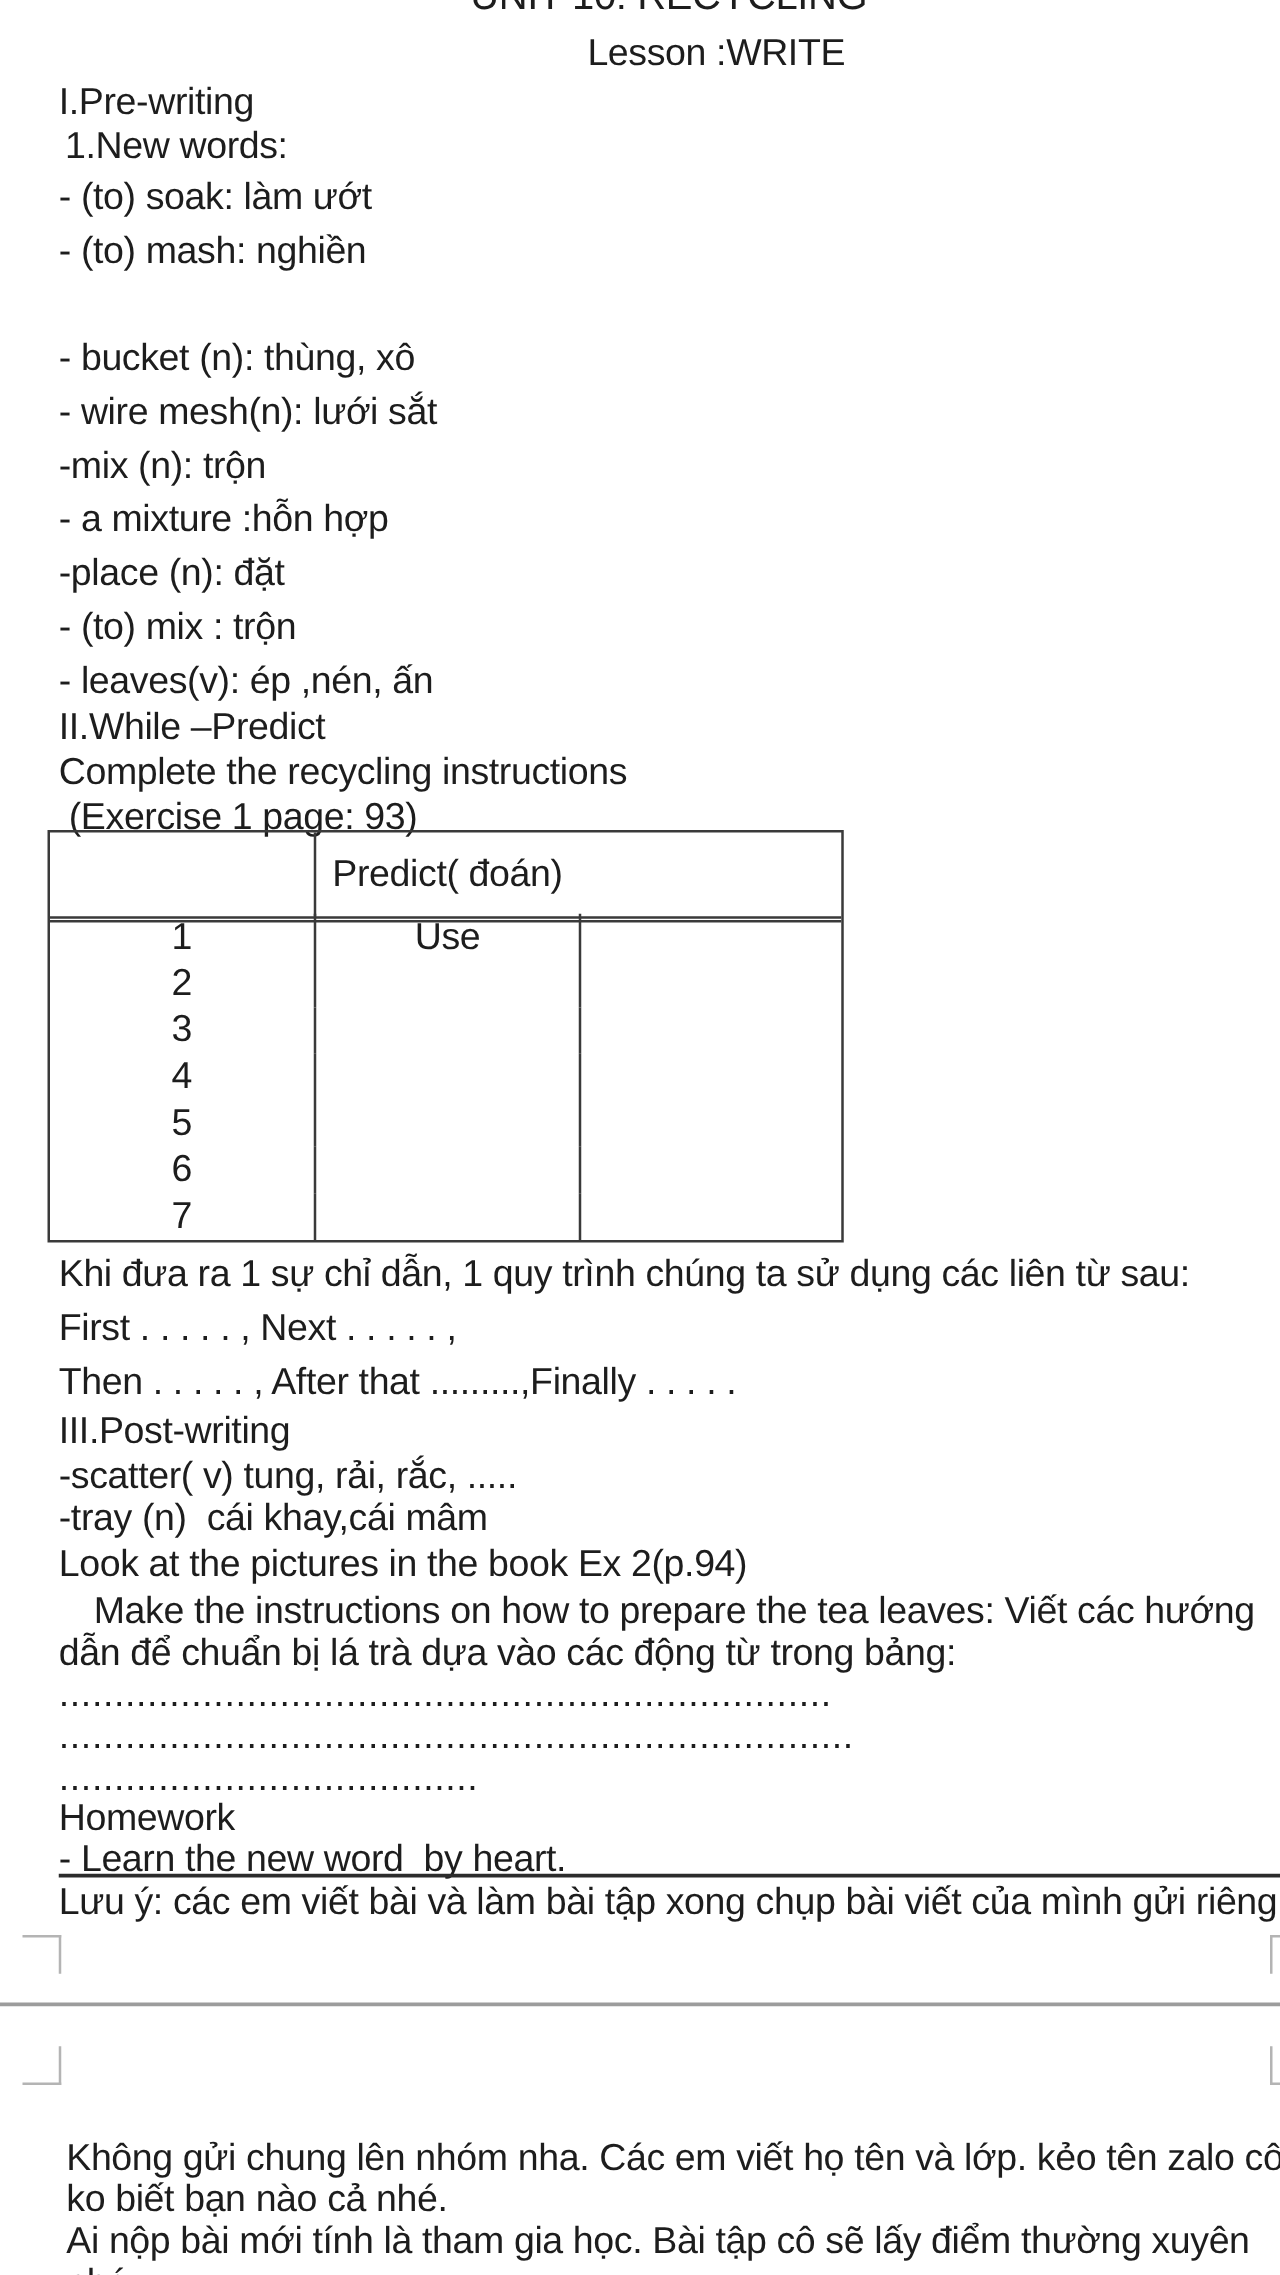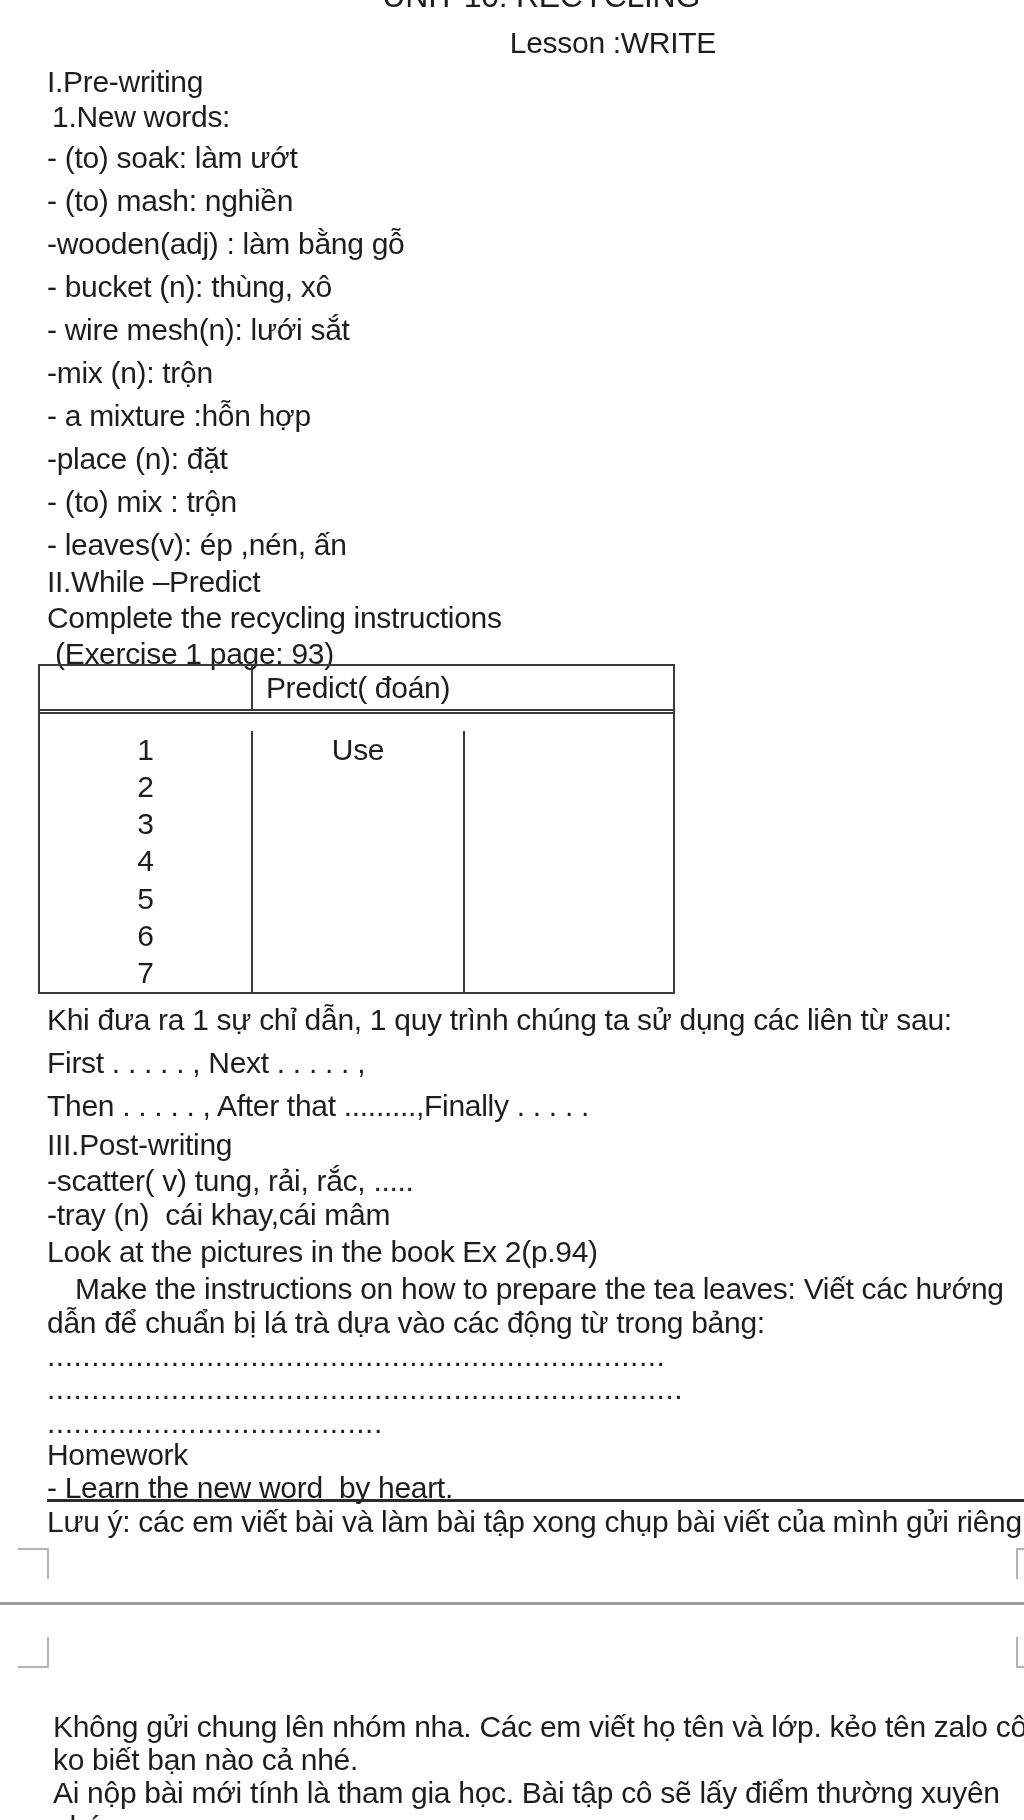--- a/index.html
+++ b/index.html
@@ -2,26 +2,26 @@
 <html><head>
 <meta charset="utf-8">
 <style>
   *{box-sizing:border-box;margin:0;padding:0}
   html,body{background:#ffffff}
   #stage{position:relative;width:1024px;height:1820px;background:#fff;overflow:hidden;
          font-family:"Liberation Sans","DejaVu Sans",sans-serif;color:#1d1d1d;
          font-size:30px;letter-spacing:-0.3px}
   .l{position:absolute;left:47px;white-space:pre;line-height:36px}
   .b{font-weight:400}
-  .ctr{text-align:right}
+  .ctr{text-align:center}
   .ttl{top:-22px;left:370px;width:330px;font-size:32px}
   .sub{top:25px;left:430px;width:286px}
   
   .tbl{position:absolute;left:38px;top:664px;width:637px;height:330px;border:2px solid #3a3a3a}
-  .thead{display:flex;height:48px;border-bottom:5px double #3a3a3a}
+  .thead{display:flex;height:72px;border-bottom:5px double #3a3a3a}
   .tbody{display:flex;flex-direction:column;position:absolute;top:65px;bottom:0;left:0;right:0}
   .tr{flex:1;display:flex}
   .c{display:flex;align-items:center;justify-content:center;white-space:pre}
   .c1{width:211px}
   .c2{width:212px;border-left:2px solid #3a3a3a}
   .c3{flex:1;border-left:2px solid #3a3a3a}
   
   .dots{letter-spacing:0.5px}
   
   #hwline{position:absolute;left:47px;top:1499px;width:977px;height:3px;background:#2c2c2c}
@@ -38,21 +38,20 @@
 
 <div id="stage">
 
   <div class="l b ctr ttl">UNIT 10: RECYCLING</div>
   <div class="l ctr sub">Lesson :WRITE</div>
 
   <div class="l b" style="top:64px">I.Pre-writing</div>
   <div class="l b" style="top:99px;left:52px">1.New words:</div>
   <div class="l" style="top:140px">- (to) soak: làm ướt</div>
   <div class="l" style="top:183px">- (to) mash: nghiền</div>
-  <div class="l" style="top:226px">-wooden(adj) : làm bằng gỗ</div>
   <div class="l" style="top:269px">- bucket (n): thùng, xô</div>
   <div class="l" style="top:312px">- wire mesh(n): lưới sắt</div>
   <div class="l" style="top:355px">-mix (n): trộn</div>
   <div class="l" style="top:398px">- a mixture :hỗn hợp</div>
   <div class="l" style="top:441px">-place (n): đặt</div>
   <div class="l" style="top:484px">- (to) mix : trộn</div>
   <div class="l" style="top:527px">- leaves(v): ép ,nén, ấn</div>
 
   <div class="l b" style="top:564px">II.While –Predict</div>
   <div class="l b" style="top:600px">Complete the recycling instructions</div>

